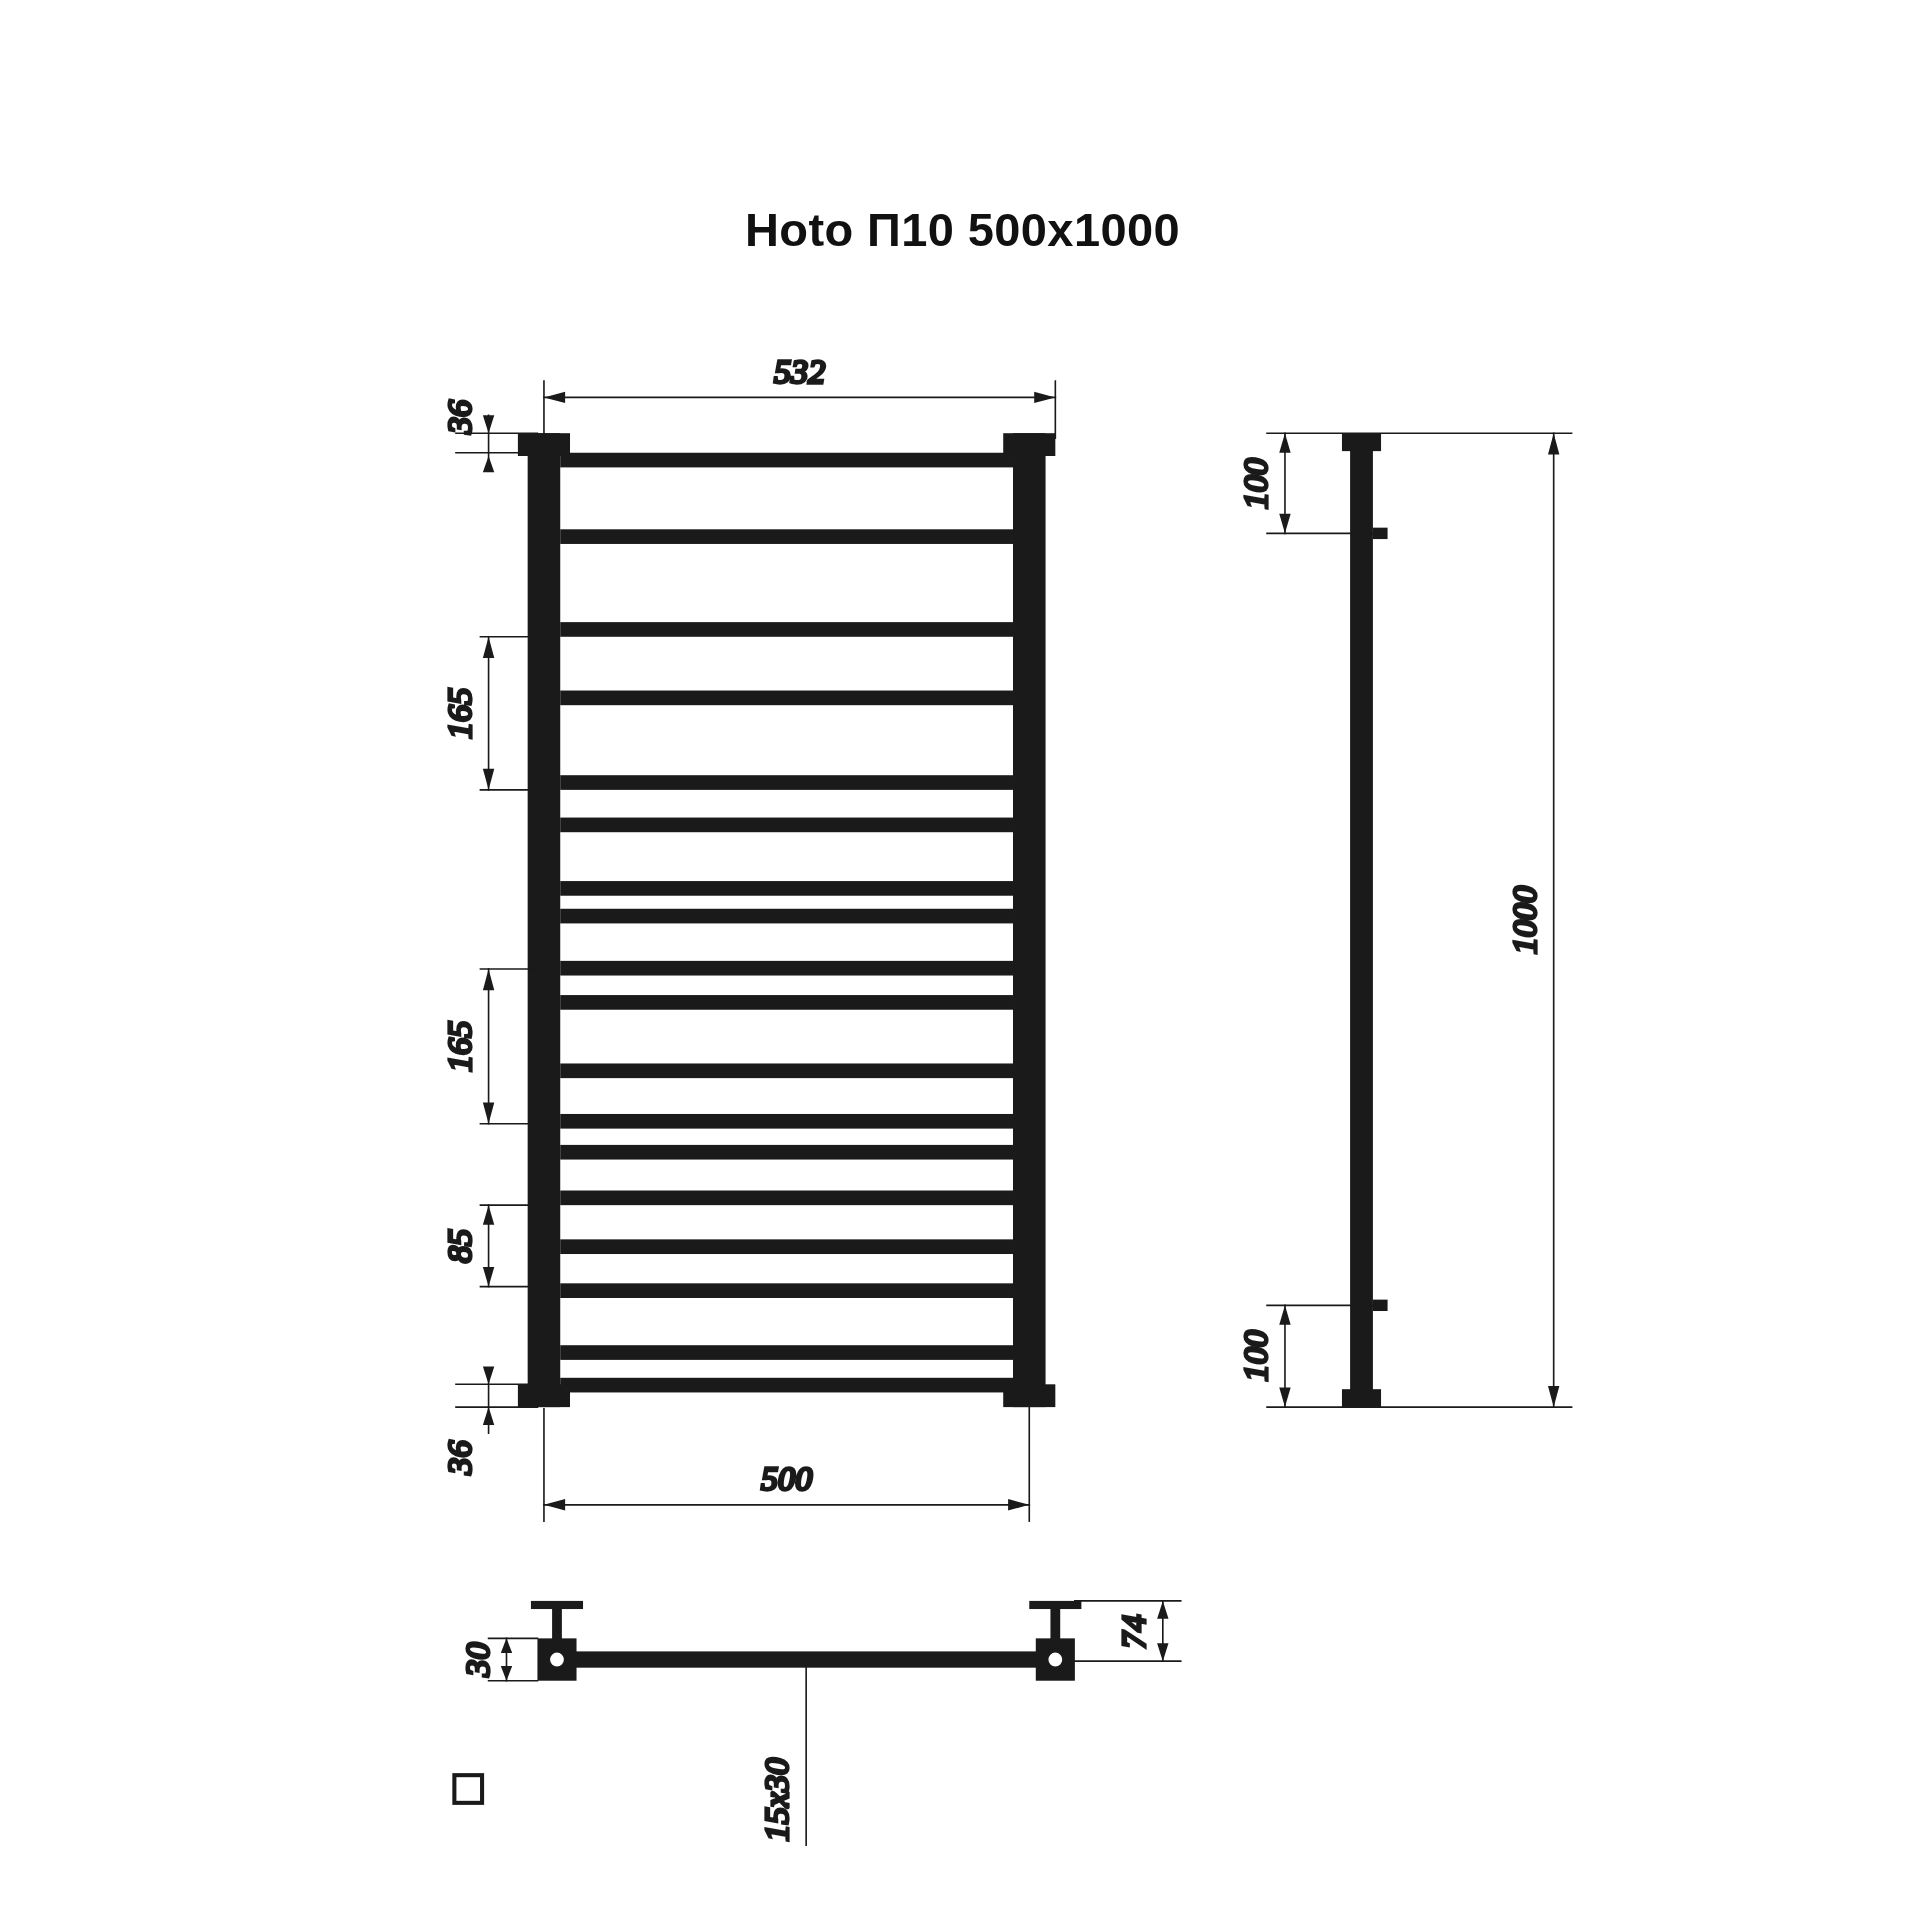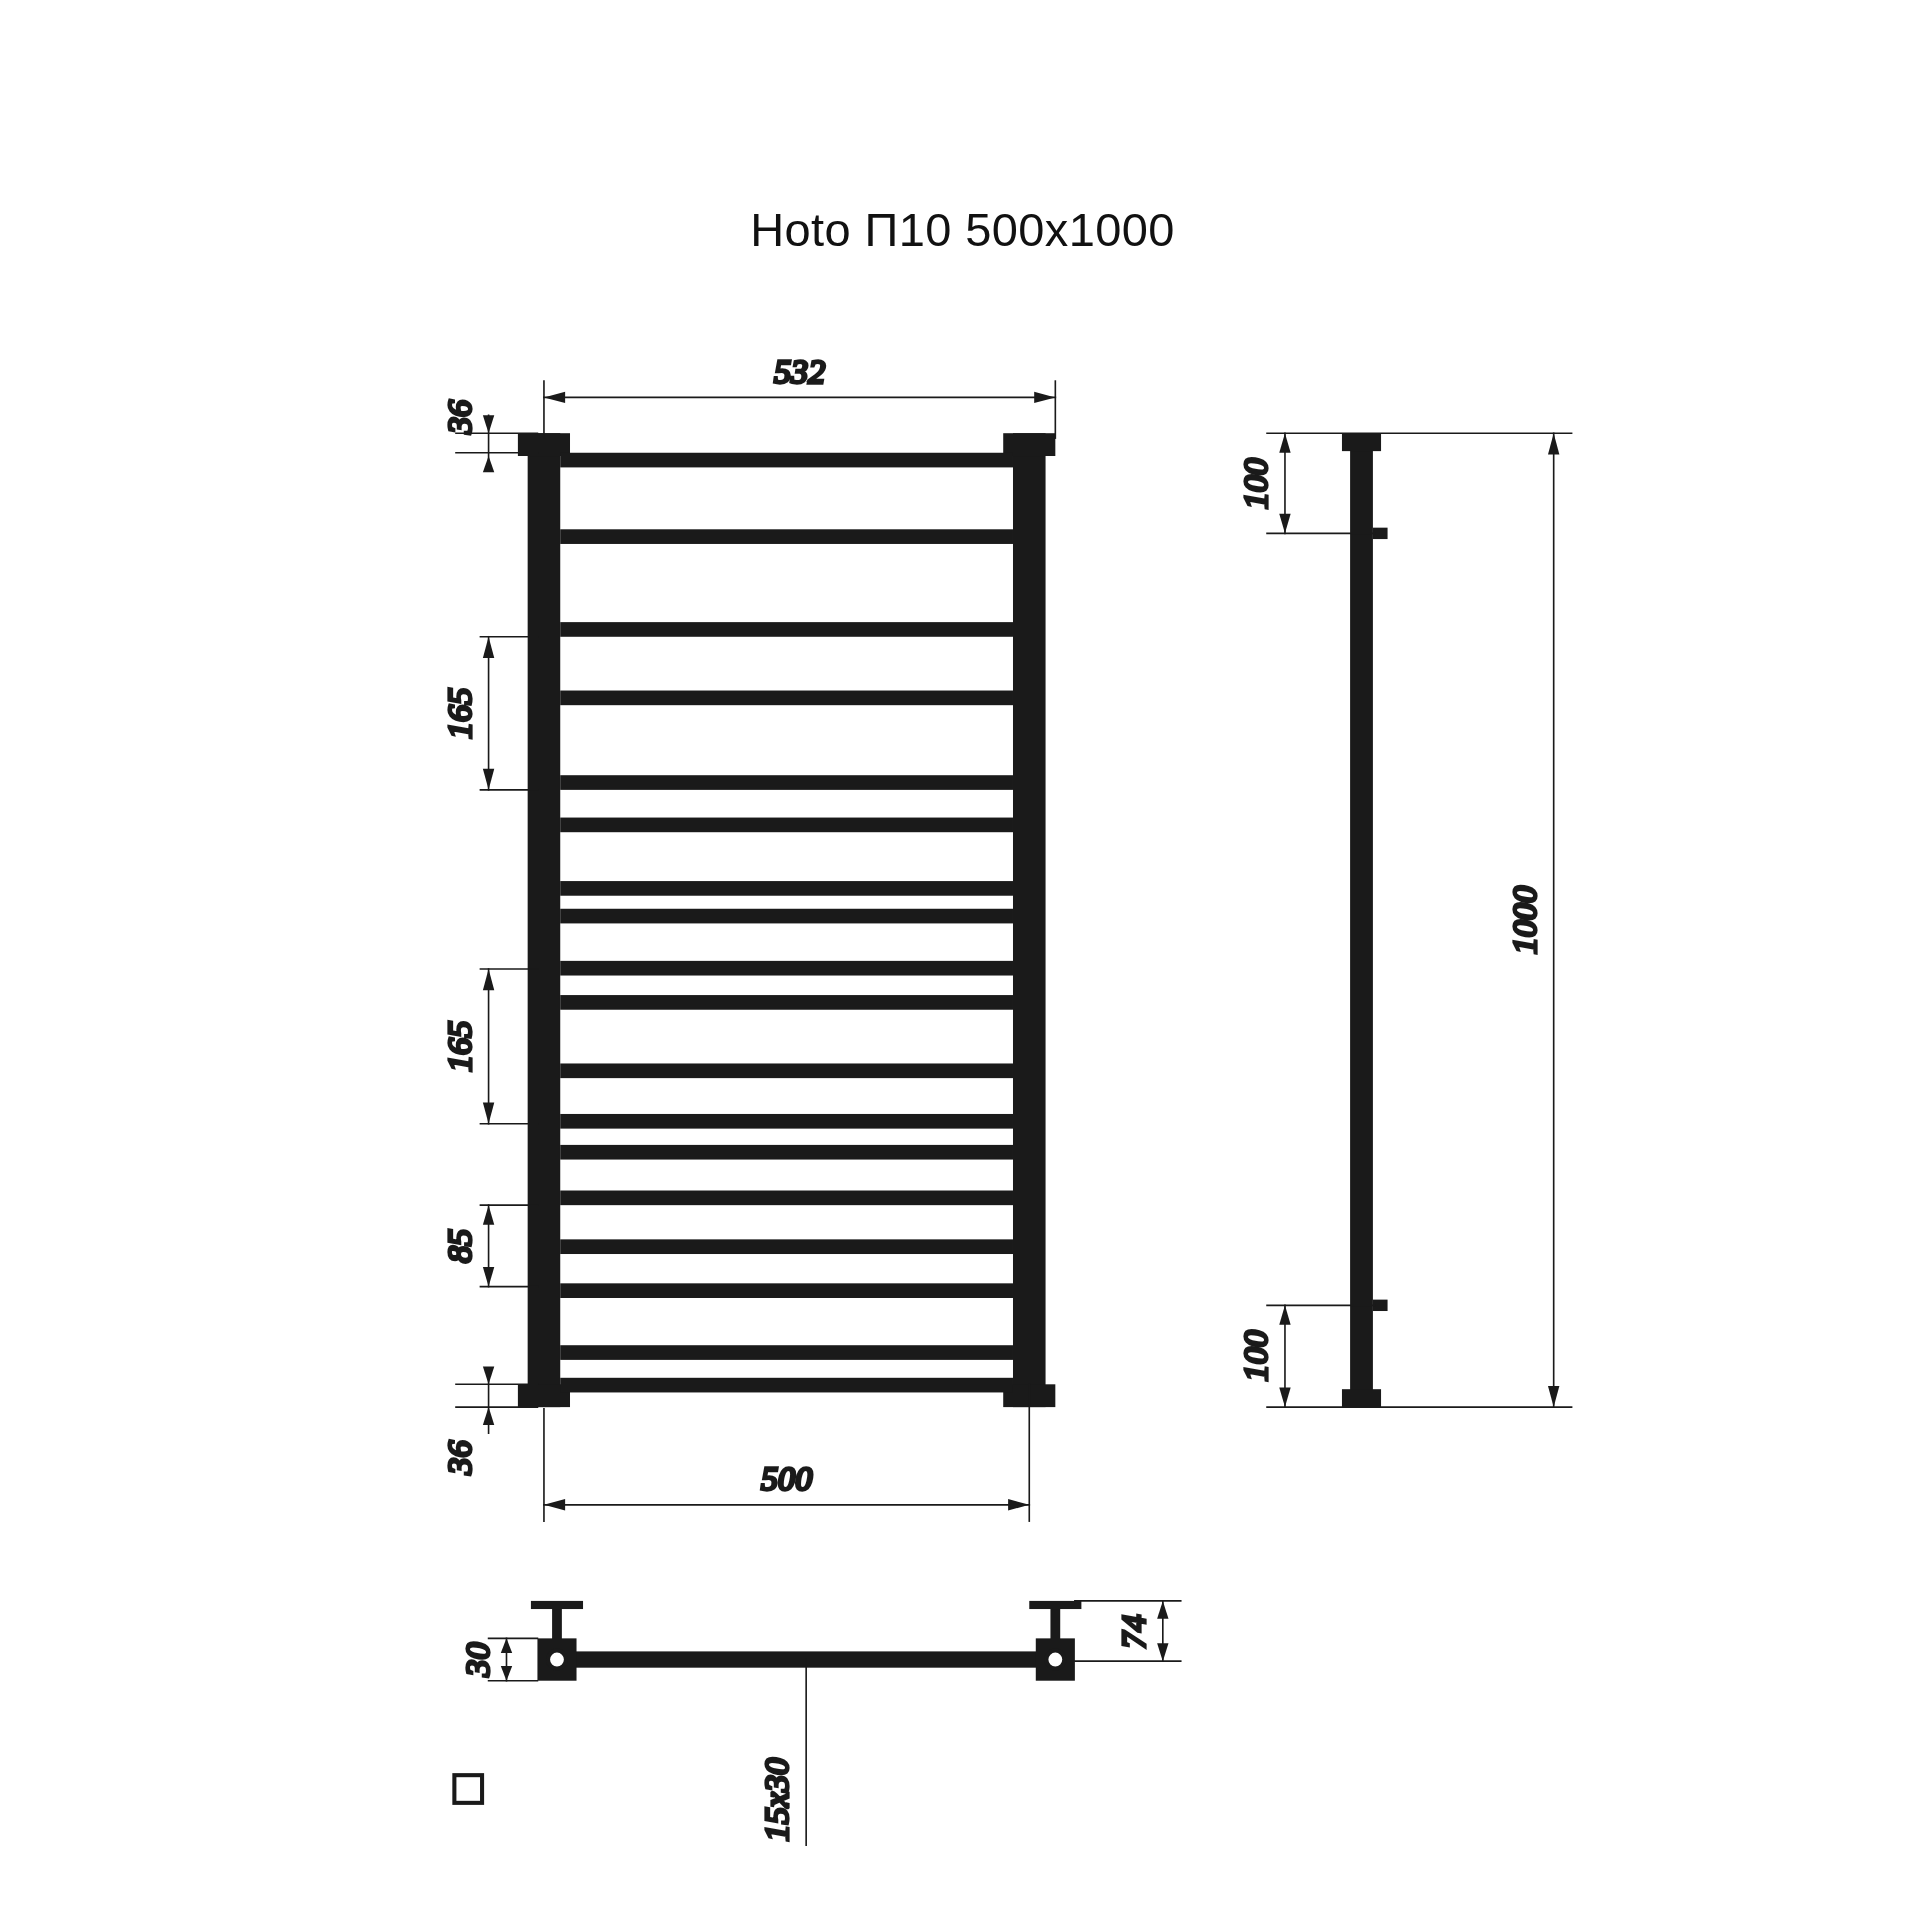--- a/index.html
+++ b/index.html
@@ -19,21 +19,21 @@
     width: 1925px;
     height: 1925px;
   }
   #title {
     position: absolute;
     left: 0;
     top: 202px;
     width: 1925px;
     text-align: center;
     font-size: 47px;
-    font-weight: normal;
+    font-weight: bold;
     letter-spacing: 0.4px;
     color: #111111;
   }
   svg#drawing {
     position: absolute;
     left: 0;
     top: 0;
   }
   .dim-text {
     font-family: "Liberation Serif", serif;

